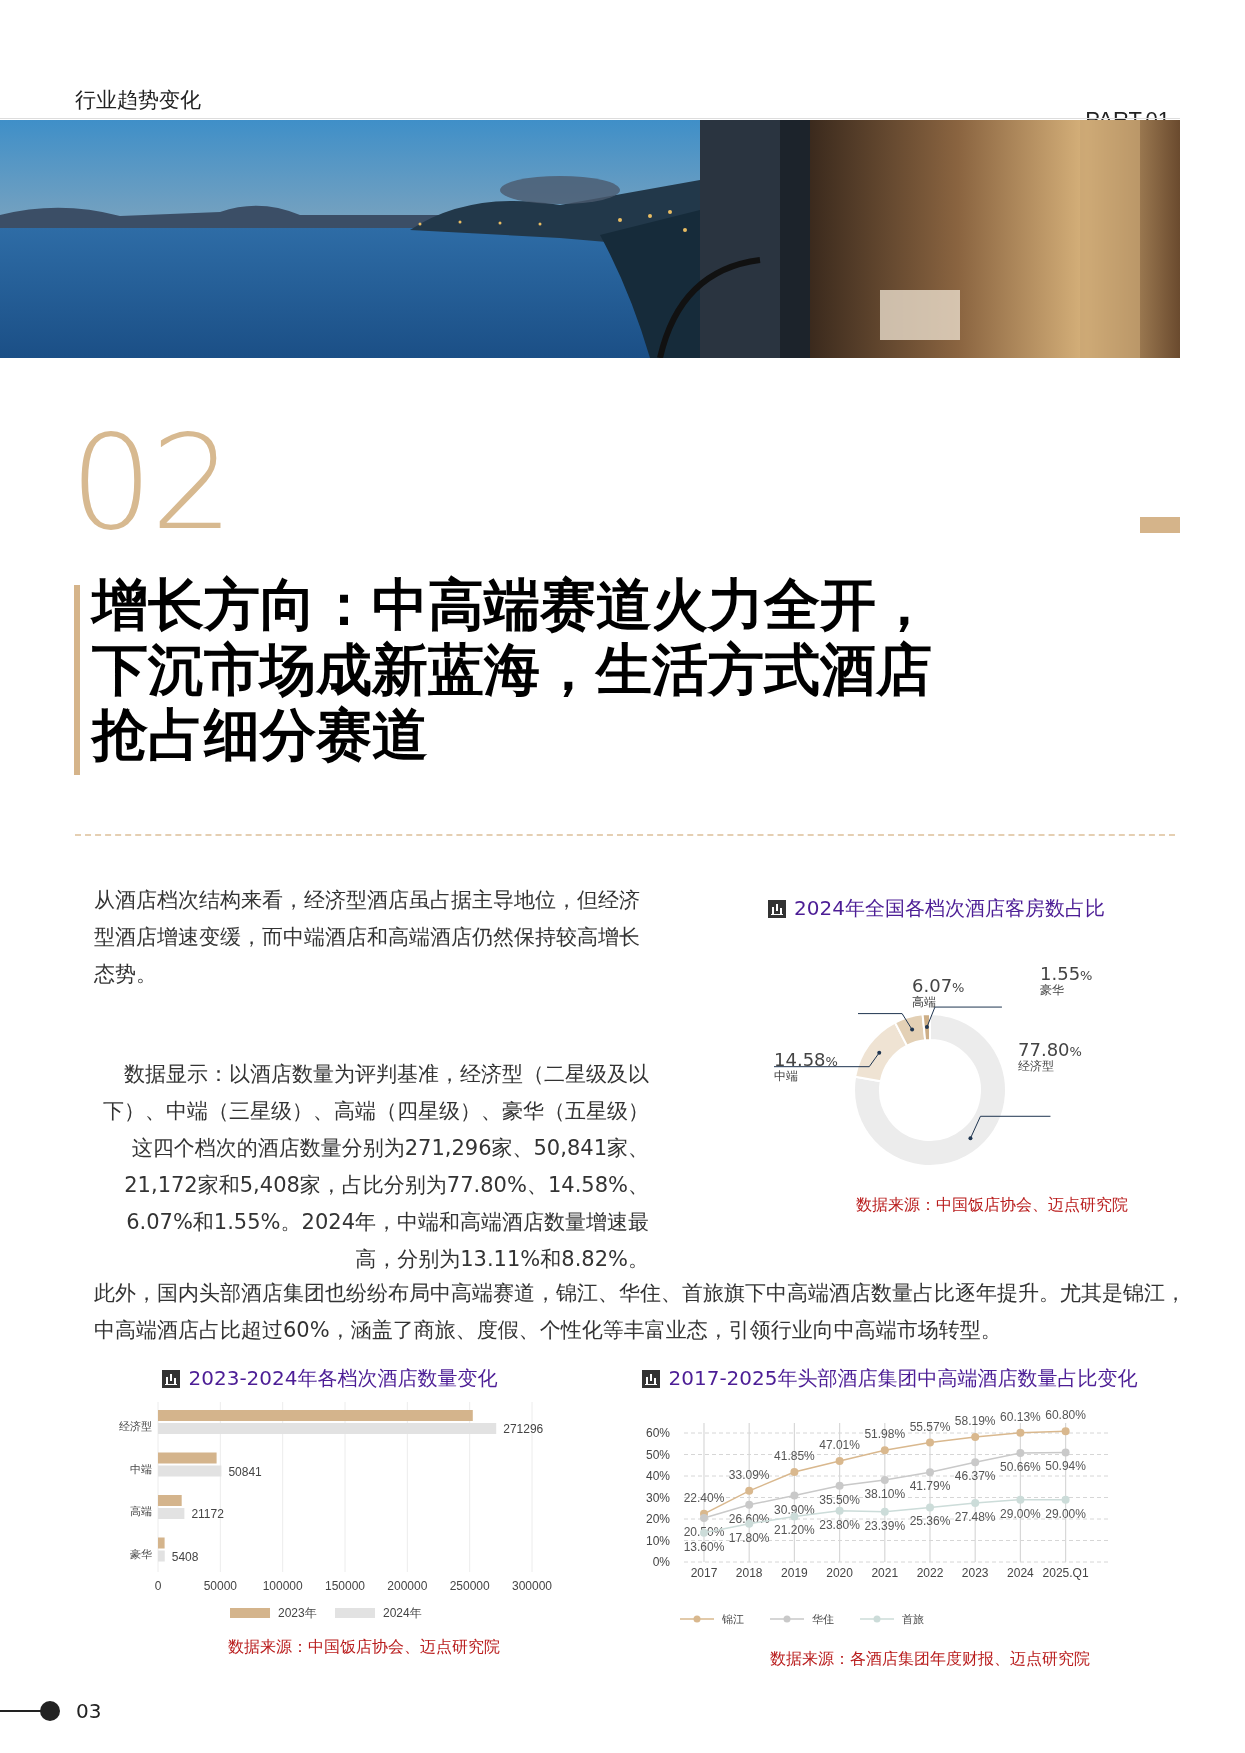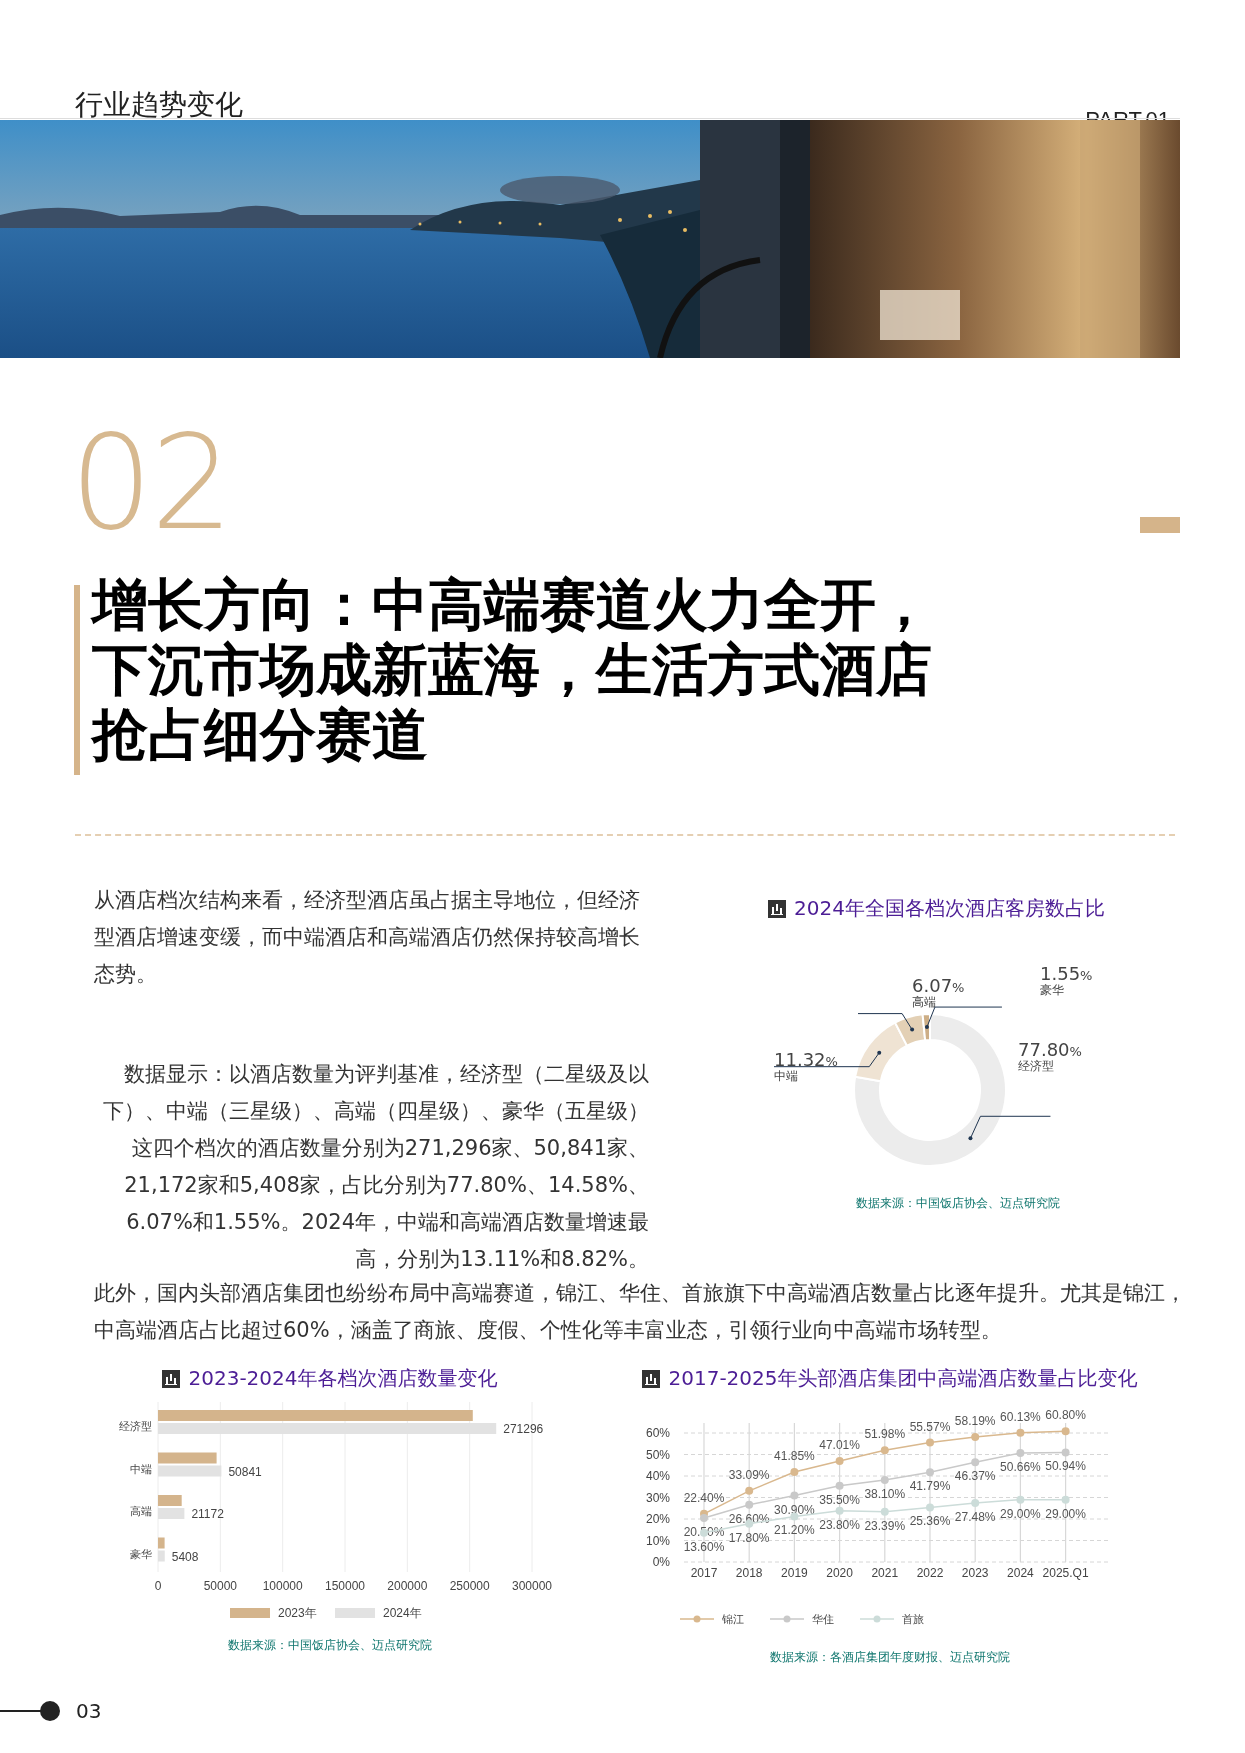--- a/index.html
+++ b/index.html
@@ -1,20 +1,20 @@
 <!DOCTYPE html>
 <html><head>
 <meta charset="utf-8">
 <style>
   * { box-sizing: border-box; margin: 0; padding: 0; }
   html, body { width: 1245px; height: 1753px; background: #ffffff; overflow: hidden; }
   body { position: relative; font-family: "DejaVu Sans", "Liberation Sans", sans-serif; color: #333; }
   .abs { position: absolute; }
 
-  .hdr-left { left: 75px; top: 86px; font-size: 28px; color: #222; }
+  .hdr-left { left: 75px; top: 86px; font-size: 21px; color: #222; }
   .hdr-right { right: 75px; top: 84px; font-size: 22px; color: #222; font-family: "Liberation Sans", sans-serif; margin-top: 23px; }
   .hdr-line { left: 0; top: 118px; width: 1180px; height: 1px; background: #ddd; }
 
   .hero { left: 0; top: 120px; width: 1180px; height: 238px; overflow: hidden; }
   .hero svg { display: block; }
 
   .big-num { left: 70px; top: 418px; font-size: 130px; font-weight: 300; color: #d7b990; font-family: "DejaVu Sans", sans-serif; letter-spacing: -2px; line-height: 1; }
   .accent-tab { left: 1140px; top: 517px; width: 40px; height: 16px; background: #d5b48a; }
   .title-bar { left: 74px; top: 585px; width: 6px; height: 190px; background: #d5b48a; }
   .title { left: 92px; top: 572px; width: 1000px; font-size: 56px; font-weight: 700; color: #000000; line-height: 65px; }
@@ -24,21 +24,21 @@
   .para { left: 94px; width: 555px; font-size: 21px; line-height: 37px; color: #333; }
   .p1 { top: 882px; }
   .p2 { top: 1056px; text-align: right; }
   .p3 { left: 94px; top: 1275px; width: 1100px; font-size: 21px; line-height: 37px; color: #333; }
 
   .chart-title { font-size: 20px; color: #4c1d95; display: flex; align-items: center; gap: 8px; }
   .chart-icon { width: 18px; height: 18px; background: #333; position: relative; display: inline-block; }
   .chart-icon::before { content: ""; position: absolute; left: 4px; bottom: 4px; width: 2px; height: 7px; background: #fff; box-shadow: 4px -3px 0 #fff, 8px 1px 0 #fff; }
   .chart-icon::after { content: ""; position: absolute; left: 3px; right: 3px; bottom: 3px; height: 1px; background: #fff; }
 
-  .src { font-size: 12px; color: #0f766e; }
+  .src { font-size: 16px; color: #b91c1c; }
 
   .pie-box { left: 768px; top: 895px; width: 390px; height: 340px; }
   .pie-lbl { position: absolute; color: #444; }
   .pie-lbl .pct { font-size: 18px; line-height: 1; }
   .pie-lbl .pct small { font-size: 13px; }
   .pie-lbl .cat { font-size: 12px; line-height: 1.2; }
 
   .bar-box { left: 100px; top: 1365px; width: 480px; height: 300px; }
   .line-box { left: 640px; top: 1365px; width: 530px; height: 310px; }
 
@@ -133,21 +133,21 @@
     </svg>
   <div class="pie-lbl" style="left:144px;top:82px">
     <div class="pct"><span>6.07</span><small>%</small></div>
     <div class="cat">高端</div>
   </div>
   <div class="pie-lbl" style="left:182px;top:70px">
     <div class="pct" style="margin-left:90px"><span>1.55</span><small>%</small></div>
     <div class="cat" style="margin-left:90px">豪华</div>
   </div>
   <div class="pie-lbl" style="left:6px;top:156px">
-    <div class="pct"><span>11.32</span><small>%</small></div>
+    <div class="pct"><span>14.58</span><small>%</small></div>
     <div class="cat">中端</div>
   </div>
   <div class="pie-lbl" style="left:250px;top:146px">
     <div class="pct"><span>77.80</span><small>%</small></div>
     <div class="cat">经济型</div>
   </div>
   <div class="abs src" style="left:88px;top:300px">数据来源：中国饭店协会、迈点研究院</div>
 </div>
 
 <div class="abs bar-box">

